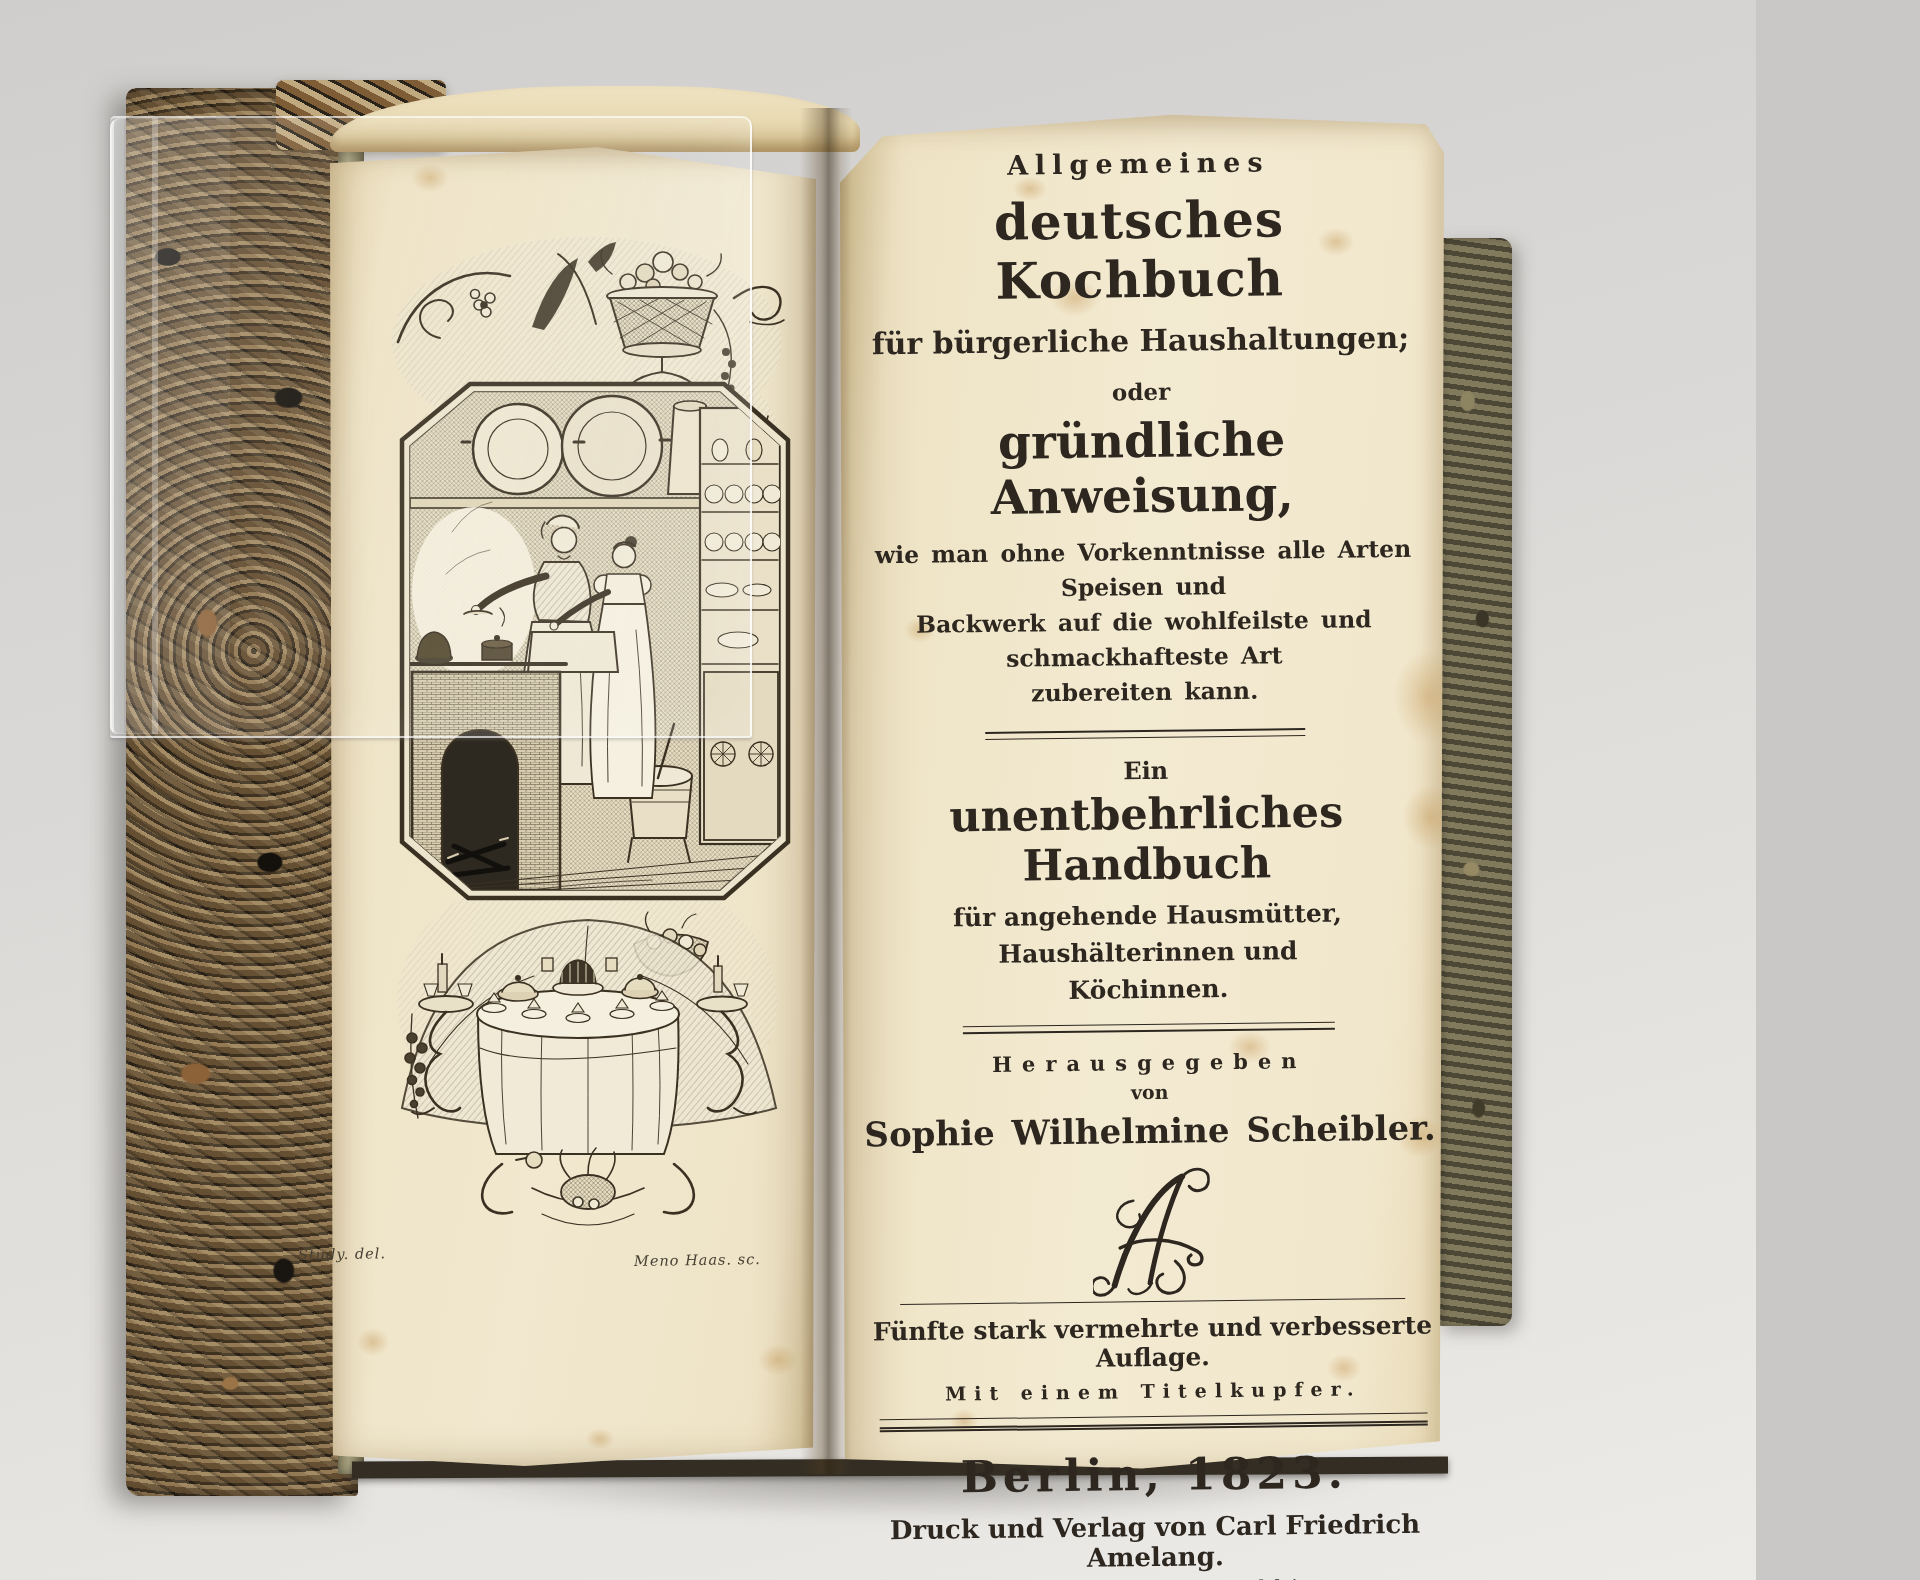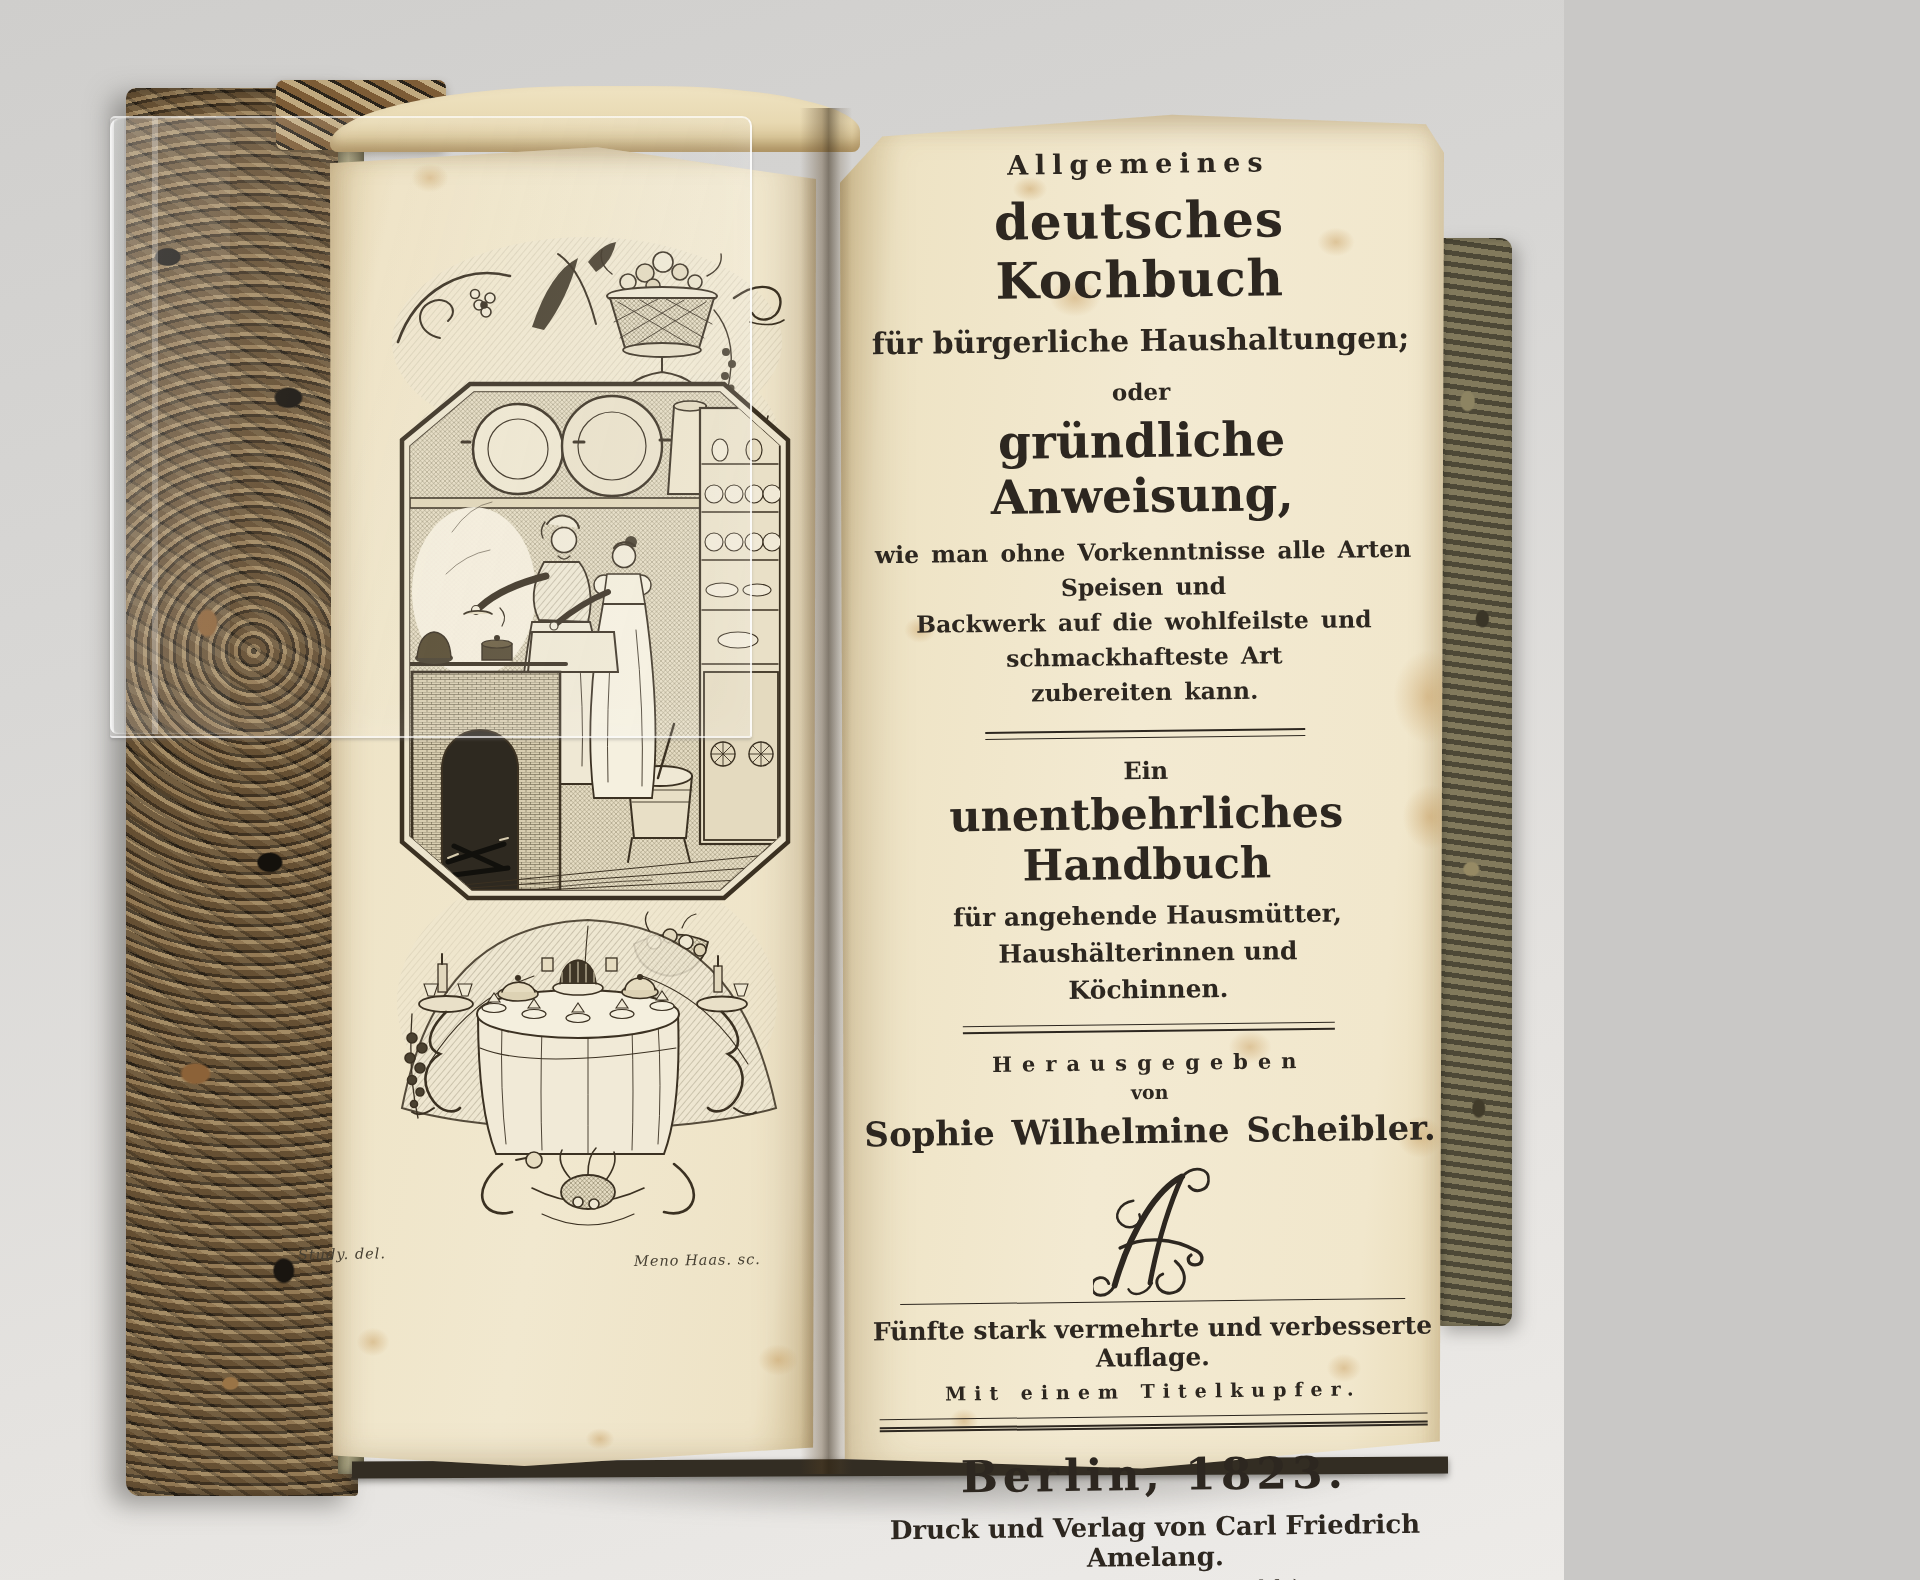--- a/index.html
+++ b/index.html
@@ -1,16 +1,16 @@
 <!DOCTYPE html>
 <html><head>
 <meta charset="utf-8">
 <style>
   html,body{margin:0;padding:0;background:#c9c8c6;}
-  .photo{position:relative;width:1564px;height:1580px;overflow:hidden;
+  .photo{position:relative;width:1756px;height:1580px;overflow:hidden;
     background:linear-gradient(165deg,#cfcecc 0%,#d8d7d5 35%,#e4e2df 70%,#edebe8 100%);
     font-family:"DejaVu Serif", serif;}
   
   .board-left{position:absolute;left:126px;top:88px;width:232px;height:1408px;border-radius:10px 4px 4px 14px;
     background-color:#6f5a3e;
     background-image:
       radial-gradient(26px 18px at 18% 12%, #17140f 0 46%, transparent 52%),
       radial-gradient(30px 22px at 70% 22%, #1d1913 0 42%, transparent 50%),
       radial-gradient(22px 30px at 35% 38%, #8a5f35 0 40%, transparent 50%),
       radial-gradient(26px 20px at 62% 55%, #14110c 0 44%, transparent 52%),

